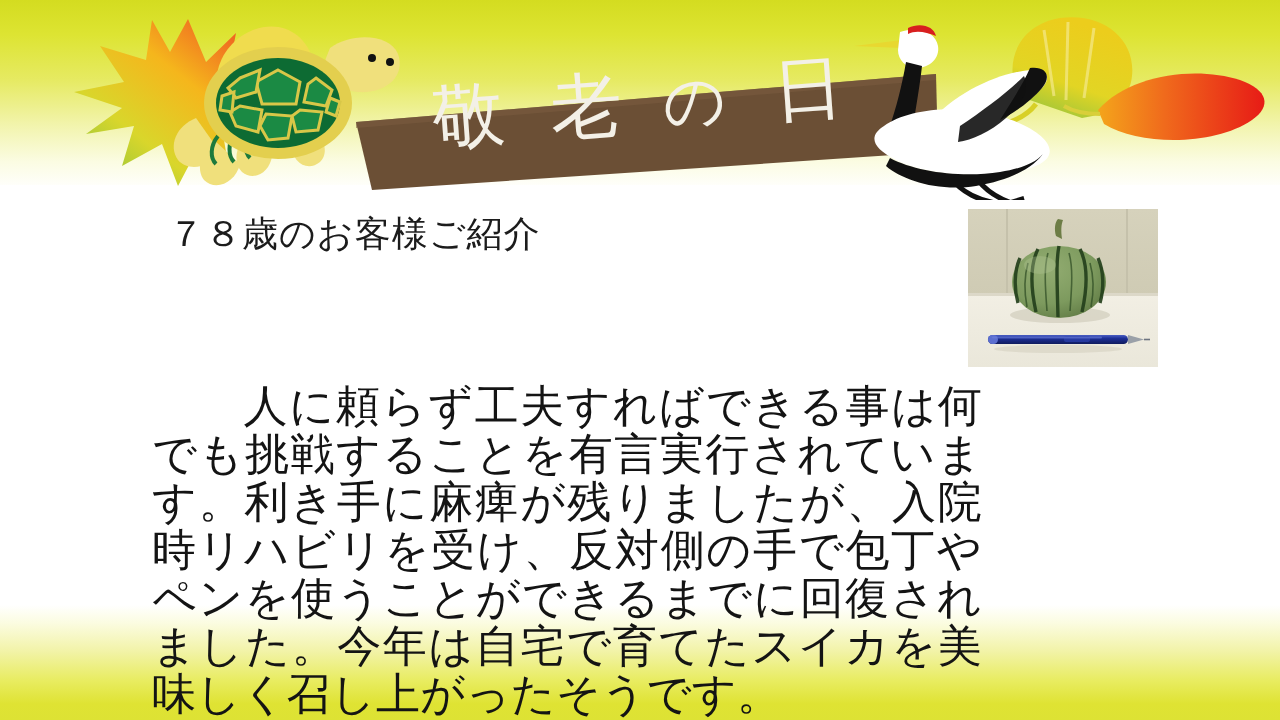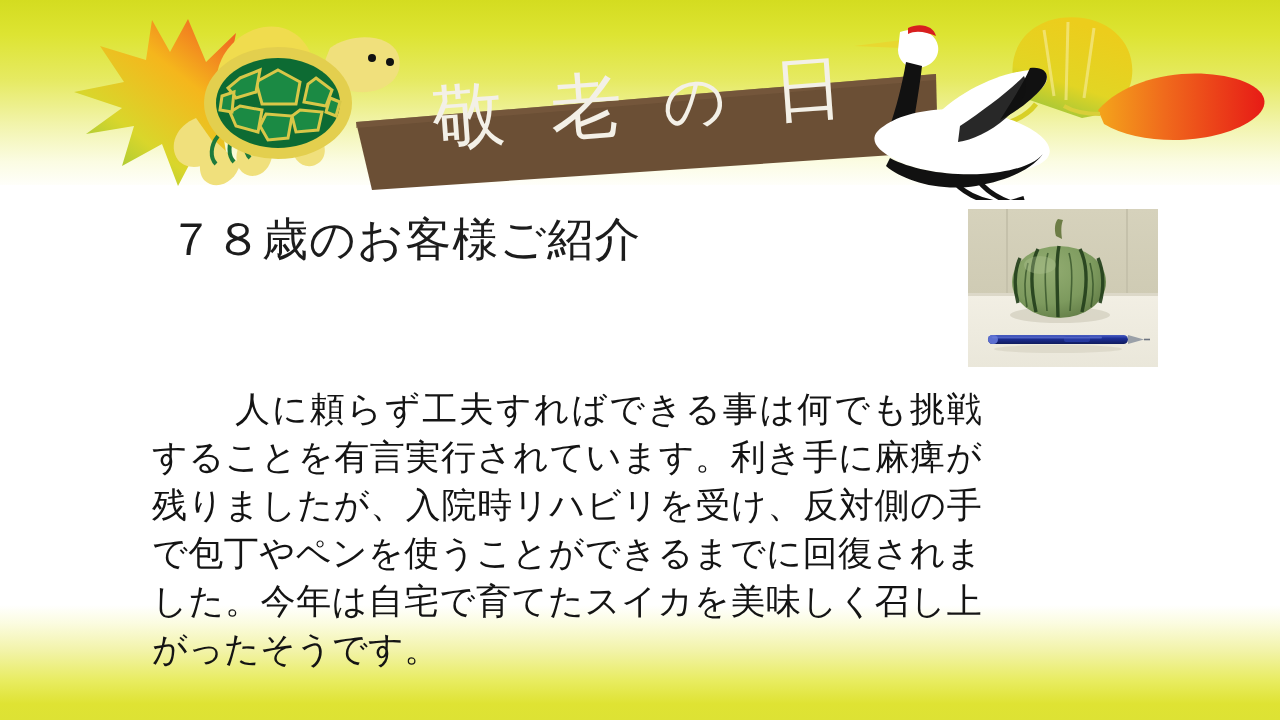--- a/index.html
+++ b/index.html
@@ -67,21 +67,21 @@
     z-index: 2;
   }
   .header-art svg { display: block; }
 
   
   .title {
     position: absolute;
     left: 168px;
     top: 214px;
     z-index: 4;
-    font-size: 46px;
+    font-size: 36px;
     line-height: 1.1;
     letter-spacing: 1px;
     color: #1c1c1c;
     font-family: "DejaVu Sans", "Liberation Sans", sans-serif;
     white-space: nowrap;
   }
 
   
   .photo {
     position: absolute;
@@ -96,22 +96,22 @@
   .photo svg { display: block; }
 
   
   .body-text {
     position: absolute;
     left: 152px;
     top: 385px;
     width: 830px;
     z-index: 4;
     color: #141414;
-    font-family: Liberation Sans, sans-serif;
-    font-size: 35px;
+    font-family: Liberation Mono, monospace;
+    font-size: 44px;
     line-height: 48px;
     letter-spacing: 0.2px;
     text-indent: 46px;
     text-align: justify;
     text-justify: inter-character;
   }
 </style>
 </head>
 <body>
 

